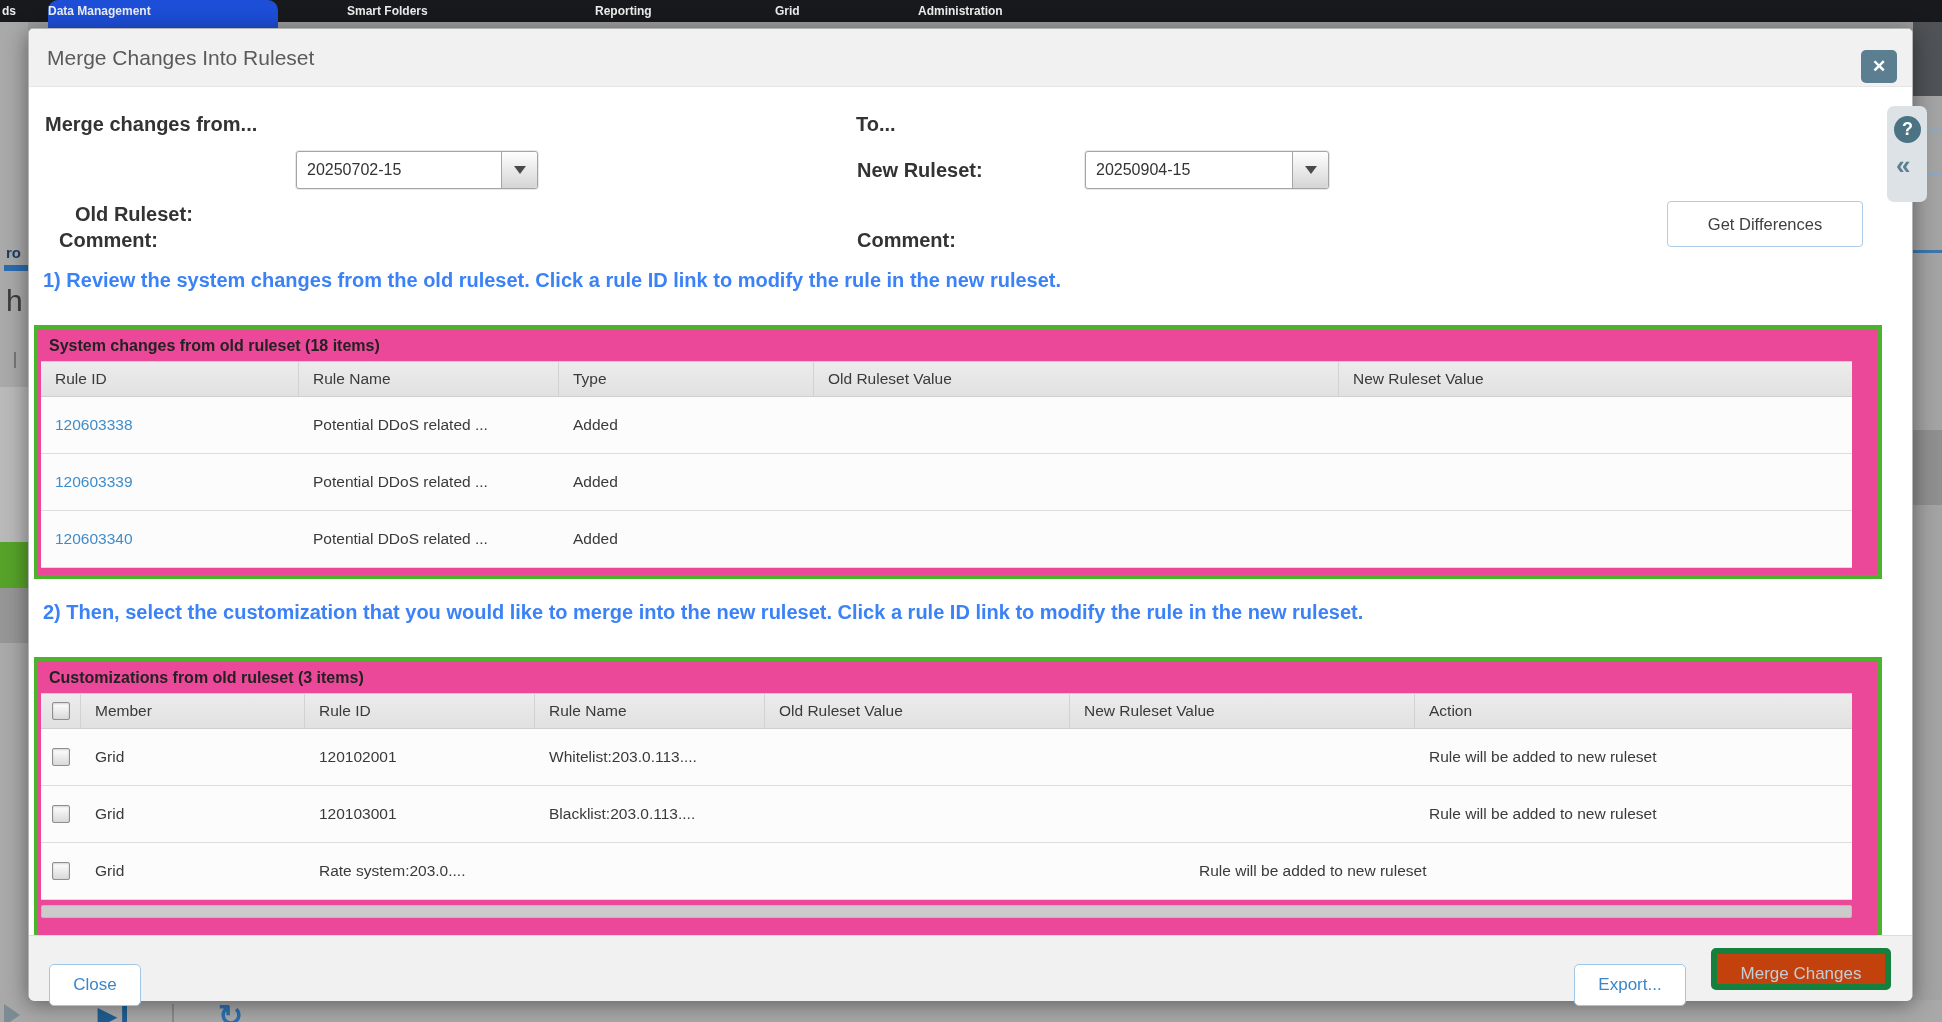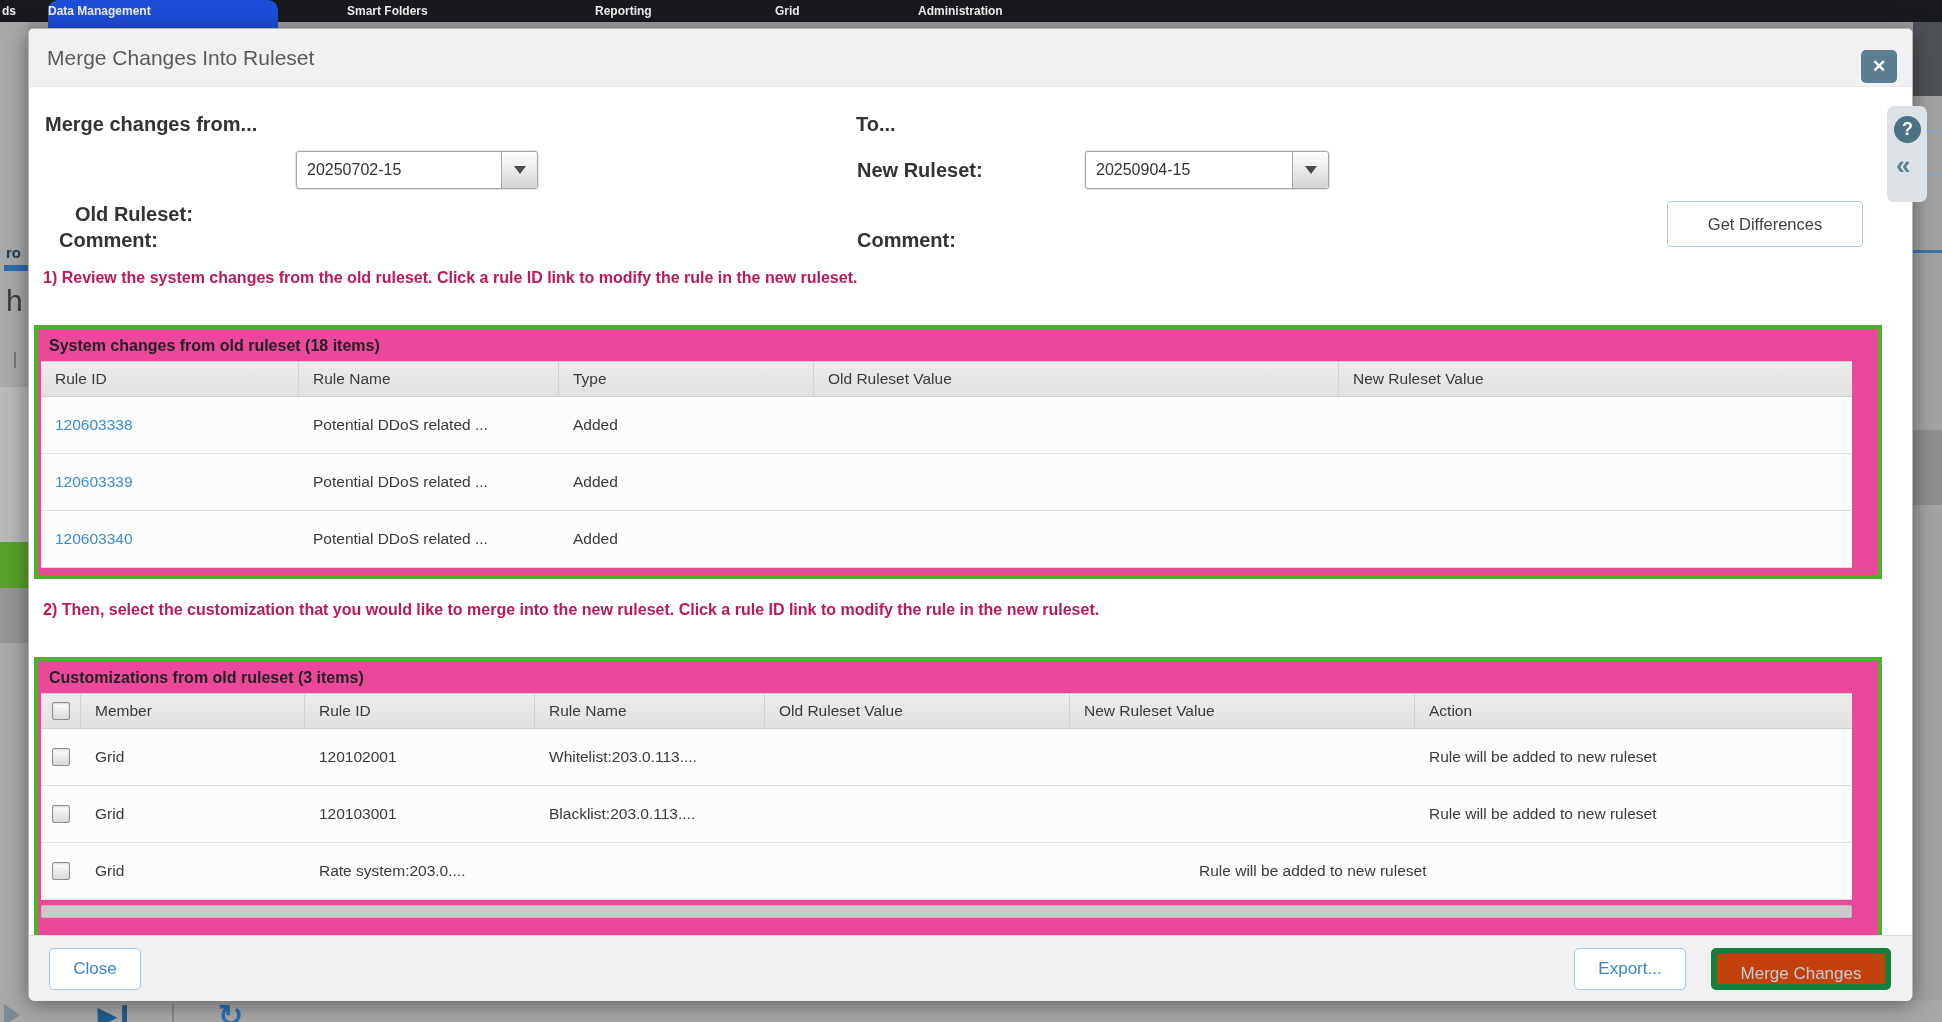--- a/index.html
+++ b/index.html
@@ -56,21 +56,21 @@
   .select .val { flex:1; padding:0 10px; font-size:16px; color:#333; line-height:36px; overflow:hidden; }
   .select .btn { width:36px; background:linear-gradient(#fefefe,#d5d5d5); border-left:1px solid #a5a5a5;
                  border-radius:0 3px 3px 0; display:flex; align-items:center; justify-content:center; cursor:pointer; }
   .chev-down { width:0; height:0; border-left:6px solid transparent; border-right:6px solid transparent;
                border-top:8px solid #4a4a4a; }
 
   #getdiff-btn { position:absolute; left:1638px; top:172px; width:196px; height:46px; background:#fff;
                  border:1px solid #aecbe8; border-radius:4px; font-size:16.5px; color:#3f3f3f;
                  text-align:center; line-height:44px; cursor:pointer; }
 
-  .instr { position:absolute; font-size:16px; font-weight:bold; color:#be185d; white-space:nowrap; }
+  .instr { position:absolute; font-size:20px; font-weight:bold; color:#3b82f6; white-space:nowrap; }
 
   
   .green-box { position:absolute; border:4px solid #4bb42c; background:#ec4899; padding:2px 26px 2px 3px; }
   .t-title { height:30px; display:flex; align-items:center; padding-left:8px;
              font-size:16px; font-weight:bold; color:#222; }
   .t-head { display:flex; height:36px; background:linear-gradient(#ececec,#e1e1e1);
             border-top:1px solid #cfcfcf; border-bottom:1px solid #cfcfcf; }
   .t-head .cell { font-size:15.5px; color:#3a3a3a; border-right:1px solid #d2d2d2; }
   .t-head .cell:last-child { border-right:none; }
   .t-row { display:flex; height:57px; background:#fcfcfc; border-bottom:1px solid #ddd; }
@@ -86,21 +86,21 @@
   .checkbox { width:18px; height:18px; border:1px solid #8f8f8f; border-radius:2px;
               background:linear-gradient(#ffffff,#d9d9d9); box-shadow:inset 0 1px 2px rgba(0,0,0,.18);
               cursor:pointer; }
   .hscroll { height:13px; background:#cbcbcb; border:1px solid #bdbdbd; border-radius:2px; margin-top:5px; cursor:pointer; }
 
   
   #footer { position:absolute; left:0; top:906px; width:100%; height:66px; background:#f1f1f1;
             border-top:1px solid #dcdcdc; border-radius:0 0 5px 5px; }
   .f-btn { position:absolute; top:12px; height:42px; border-radius:5px; font-size:17px;
            text-align:center; line-height:40px; cursor:pointer; }
-  .f-btn.blue { background:#fff; border:1px solid #9ec7e8; color:#3c86c8; }
+  .f-btn.blue { background:#fff; border:1px solid #9ec7e8; color:#3c86c8;margin-top:16px; }
   .f-btn.disabled { background:#c2410c; border:6px solid #15803d; color:#c3cdd6; cursor:default; }
 
   
   #help-panel { position:absolute; left:1887px; top:106px; width:40px; height:96px;
                 background:#dce2e6; border-radius:7px; z-index:20; }
   #help-icon { position:absolute; left:7px; top:10px; width:27px; height:27px; border-radius:50%;
                background:#4b7383; color:#fff; font-size:18px; font-weight:bold; text-align:center;
                line-height:27px; cursor:pointer; }
   #collapse-icon { position:absolute; left:9px; top:44px; font-size:26px; font-weight:bold;
                    color:#5e8191; cursor:pointer; line-height:30px; }

